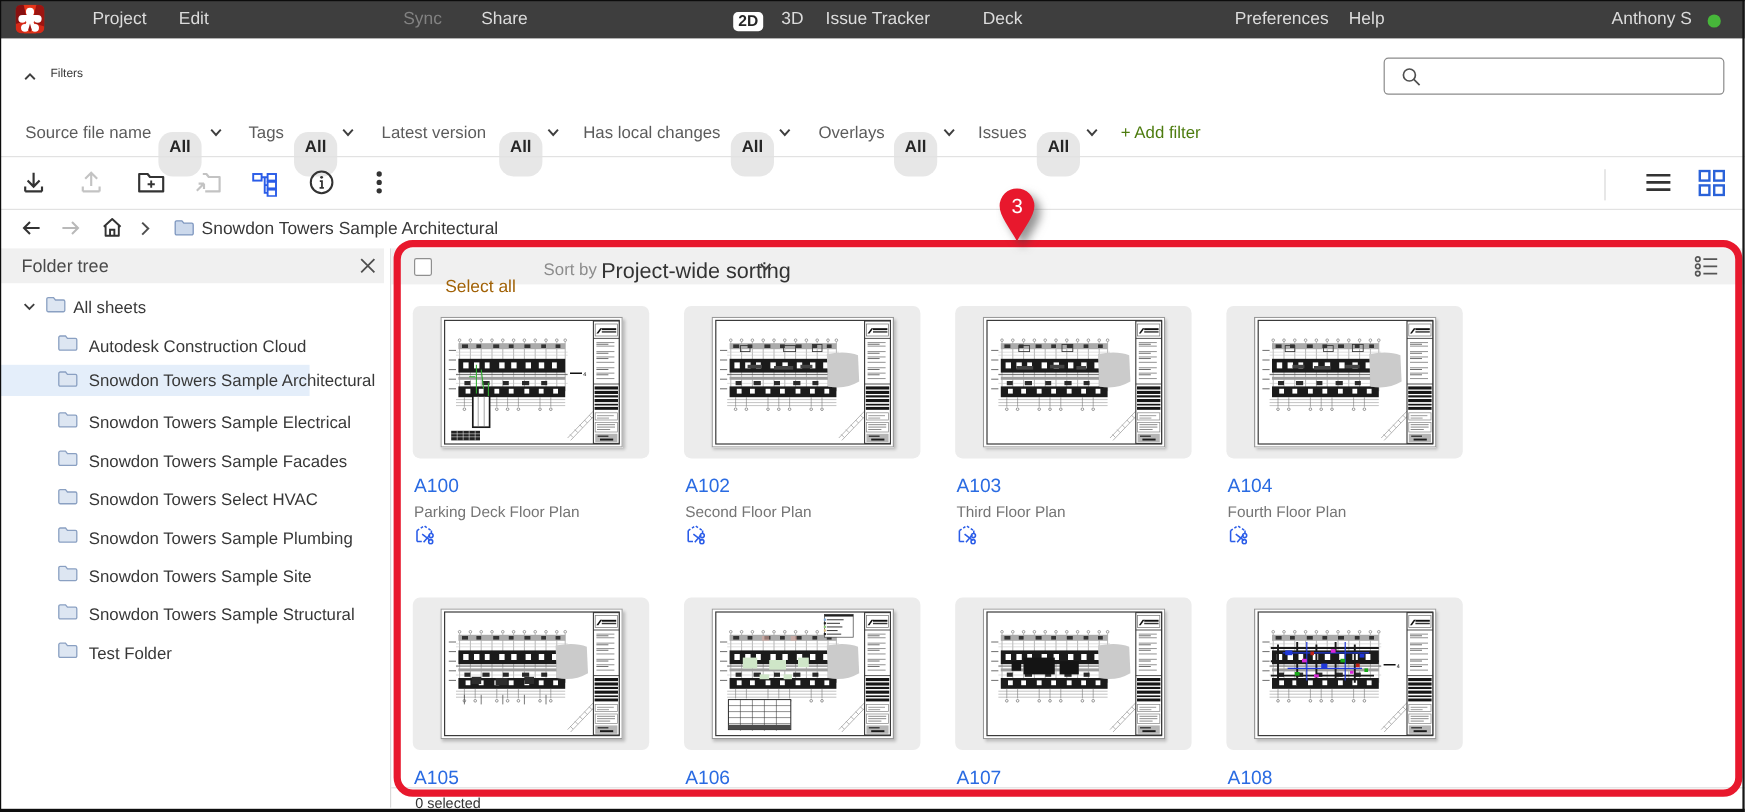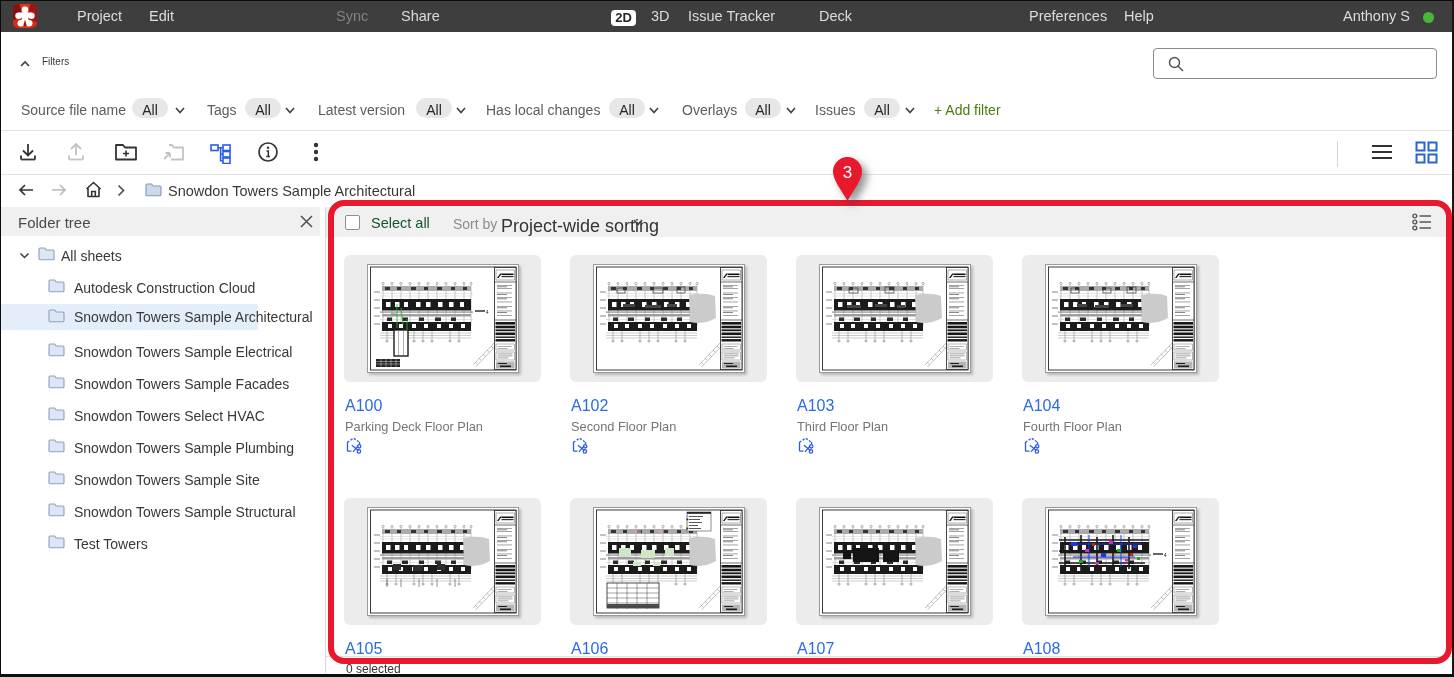--- a/index.html
+++ b/index.html
@@ -16,42 +16,42 @@
 #topbar .mi{position:absolute;top:9px;line-height:15px}
 #logo{left:13px;top:4px;width:24px;height:24px}
 .pill2d{position:absolute;left:611px;top:9.5px;width:25px;height:16px;background:#fff;border-radius:4px;color:#262626;font-size:13px;font-weight:bold;text-align:center;line-height:16px}
 #greendot{left:1423px;top:12px;width:11px;height:11px;border-radius:50%;background:#47b73a}
 
 #filters-label{left:42px;top:56px;font-size:10px;color:#383838}
 #filters-caret{left:19px;top:59px}
 #searchbox{left:1153px;top:48px;width:284px;height:31px;border:1px solid #8b8b8b;border-radius:4px;background:#fff}
 #filterrow{left:0;top:98px;height:26px;width:1454px;font-size:14px;color:#5c5c5c}
 #filterrow span.lab{position:absolute;top:4px}
-#filterrow .all{position:absolute;top:0;width:36px;height:20px;background:#e7e7e7;border-radius:12px;color:#262626;font-weight:normal;font-size:14px;text-align:center;line-height:24px}
+#filterrow .all{position:absolute;top:12px;width:36px;height:37px;background:#e7e7e7;border-radius:12px;color:#262626;font-weight:bold;font-size:14px;text-align:center;line-height:24px}
 #filterrow svg.chev{position:absolute;top:8px}
 .hline{left:0;width:1454px;height:1px;background:#e2e2e2}
 
 .tbico{position:absolute;top:141px}
 #tbsep{left:1337px;top:141px;width:1px;height:26px;background:#d8d8d8}
 
 .bcico{position:absolute;top:182px}
 #bctext{left:168px;top:183px;font-size:14.5px;color:#383838}
 
 #ftheader{left:0;top:207px;width:320px;height:29px;background:#f0f0f0}
 #ftheader span{position:absolute;left:18px;top:7px;font-size:15px;color:#4a4a4a}
 #fttree{left:0;top:239px;width:326px}
 .trow{position:absolute;height:32px;width:258px}
 .trow .txt{position:absolute;top:9px;font-size:14px;color:#383838;white-space:nowrap}
 .trow svg{position:absolute}
 .selrow{background:#e4eefa}
 #vdivider{left:325px;top:207px;width:1px;height:466px;background:#d9d9d9}
 
 #selbar{left:326px;top:207px;width:1128px;height:30px;background:#f0f0f0}
 #checkbox{left:345px;top:215px;width:15px;height:15px;border:1.5px solid #8f8f8f;border-radius:2px;background:#fff}
-#selall{left:371px;top:215px;font-size:14.5px;color:#14532d}
+#selall{left:371px;top:231px;font-size:14.5px;color:#a16207}
 #sortby{left:453px;top:216px;font-size:14px;color:#8c8c8c}
 #sortval{left:501px;top:215.5px;font-size:18px;color:#333}
 
 .card{position:absolute;width:197px;height:127px;background:#ececec;border-radius:6px}
 .paper{position:absolute;left:23px;top:9px;width:152px;height:109px;box-shadow:1.5px 2px 2.5px rgba(0,0,0,.22)}
 .ctitle{position:absolute;font-size:16px;color:#2a6be2}
 .csub{position:absolute;font-size:12.8px;color:#757575}
 .cico{position:absolute}
 
 #statusline{left:326px;top:656px;width:1128px;height:1px;background:#e0e0e0}
@@ -266,21 +266,21 @@
   <div class="trow" style="top:256px">
     <svg style="left:48px;top:8px" width="17" height="14" viewBox="0 0 17 14">
         <path d="M1 2.2 a1.2 1.2 0 0 1 1.2 -1.2 h4.4 l1.6 2 h6.6 a1.2 1.2 0 0 1 1.2 1.2 V11.6 a1.2 1.2 0 0 1 -1.2 1.2 H2.2 a1.2 1.2 0 0 1 -1.2 -1.2 Z" fill="#dde6f2" stroke="#8aa0c2" stroke-width="1.1"></path>
       </svg>
     <span class="txt" style="left:74px">Snowdon Towers Sample Structural</span>
   </div>
   <div class="trow" style="top:288px">
     <svg style="left:48px;top:8px" width="17" height="14" viewBox="0 0 17 14">
         <path d="M1 2.2 a1.2 1.2 0 0 1 1.2 -1.2 h4.4 l1.6 2 h6.6 a1.2 1.2 0 0 1 1.2 1.2 V11.6 a1.2 1.2 0 0 1 -1.2 1.2 H2.2 a1.2 1.2 0 0 1 -1.2 -1.2 Z" fill="#dde6f2" stroke="#8aa0c2" stroke-width="1.1"></path>
       </svg>
-    <span class="txt" style="left:74px">Test Towers</span>
+    <span class="txt" style="left:74px">Test Folder</span>
   </div>
 </div>
 <div class="abs" id="vdivider"></div>
 
 <div class="abs" id="selbar"></div>
 <div class="abs" id="checkbox"></div>
 <div class="abs" id="selall">Select all</div>
 <div class="abs" id="sortby">Sort by</div>
 <div class="abs" id="sortval">Project-wide sorting</div>
 <svg class="abs" style="left:632px;top:218px" width="12" height="9" viewBox="0 0 12 9">

